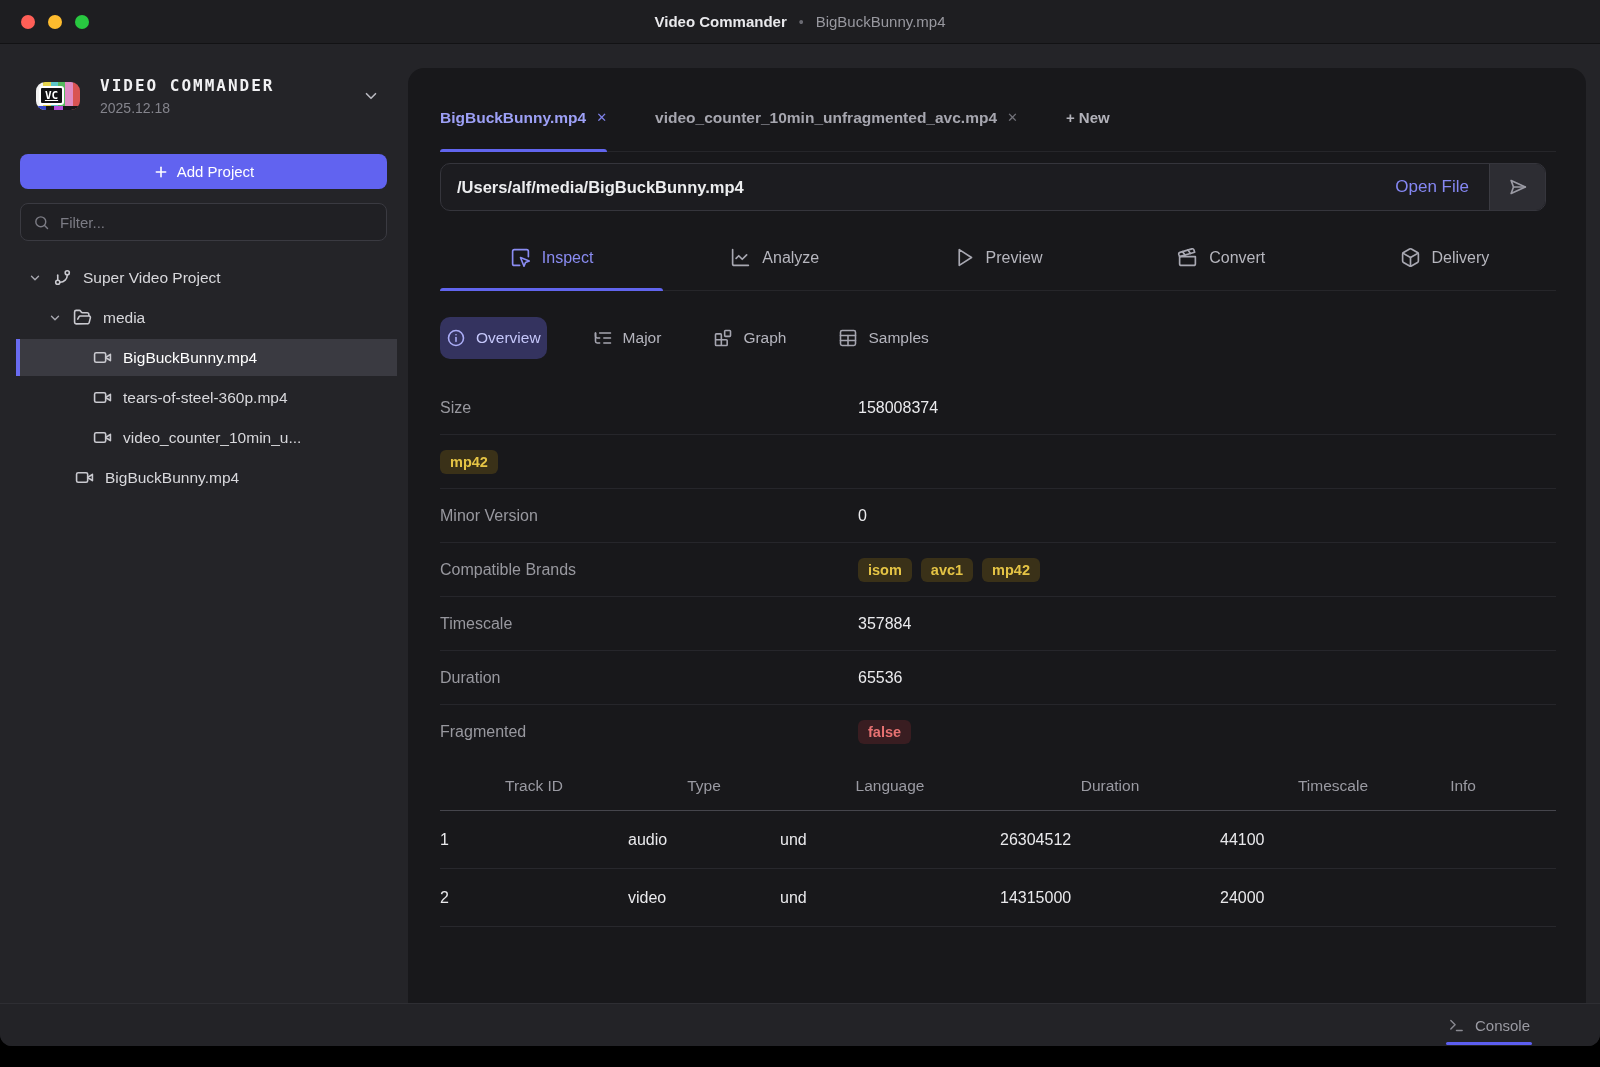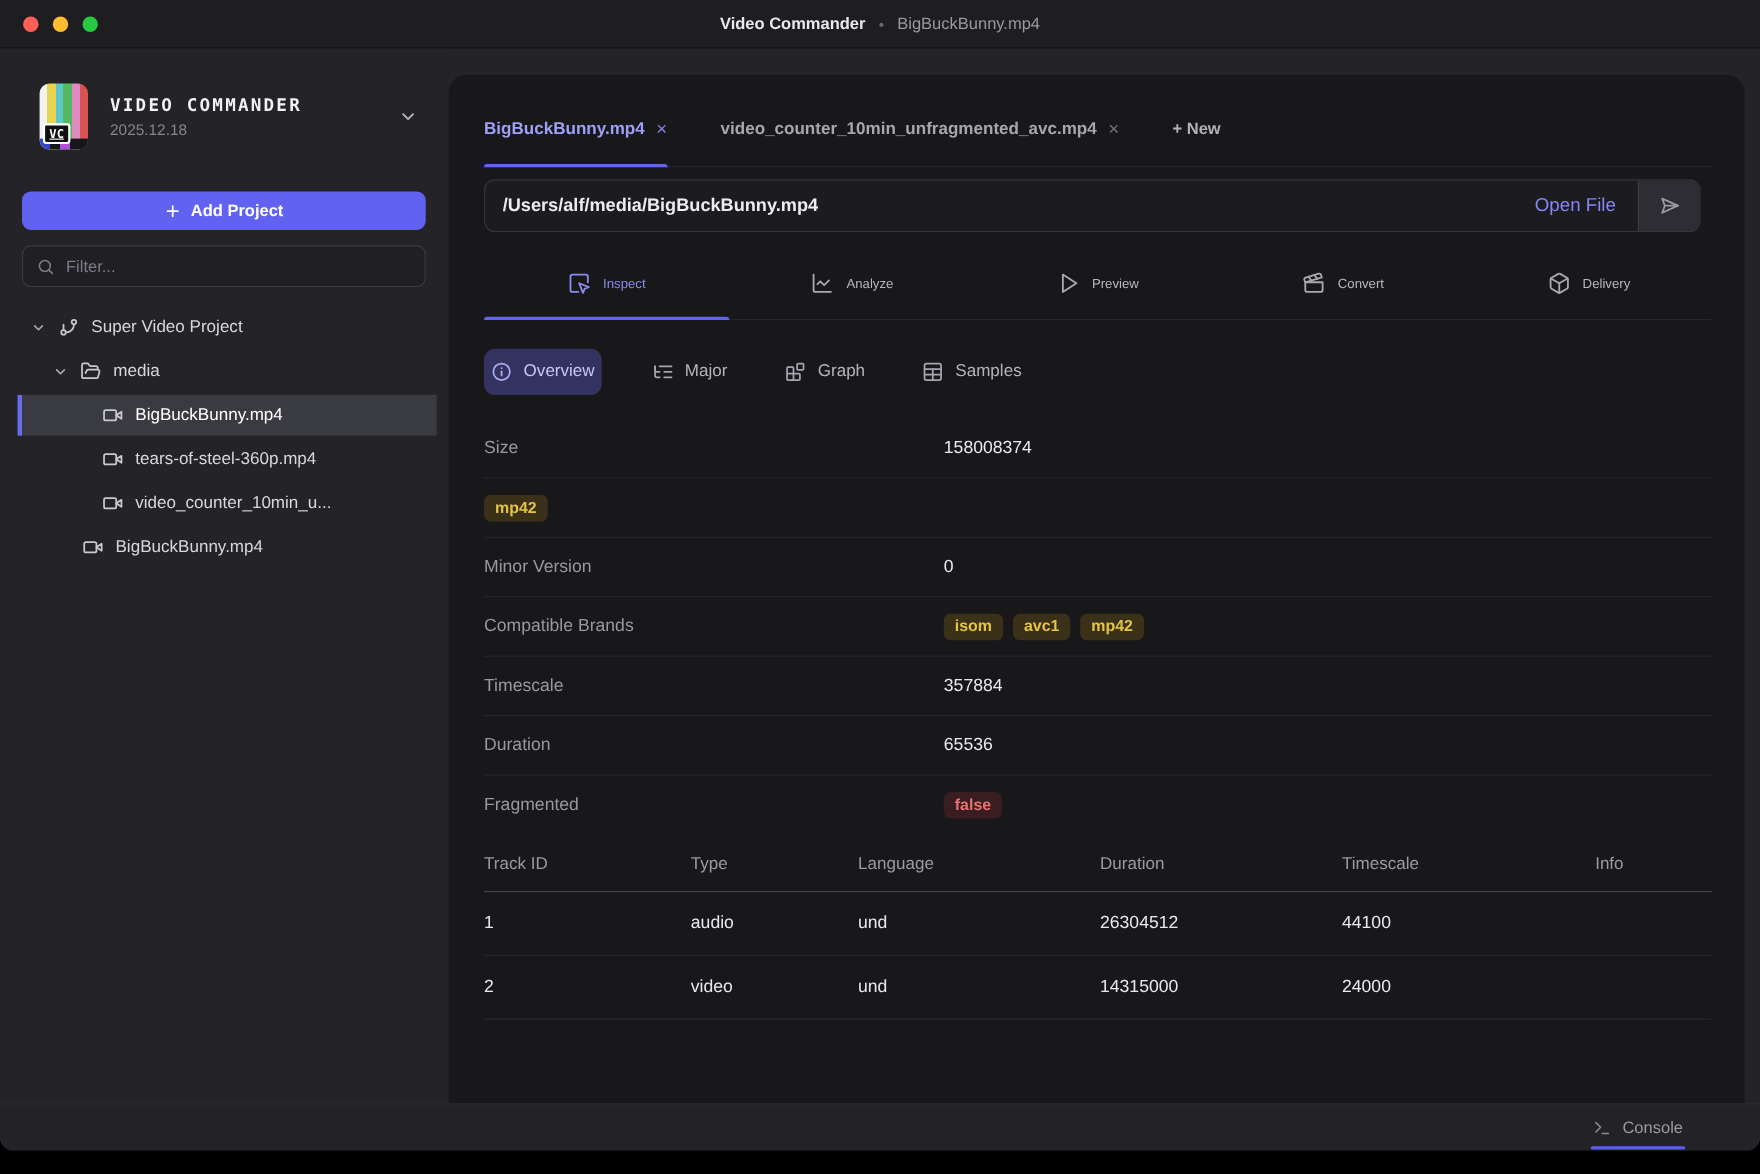--- a/index.html
+++ b/index.html
@@ -17,32 +17,32 @@
   .tb-app { font-size:15px; font-weight:700; color:#e9e9ec; }
   .tb-dot { color:#6a6a72; font-size:14px; }
   .tb-doc { font-size:15px; color:#98989f; }
 
   
   .body { flex:1; display:flex; min-height:0; position:relative; }
 
   
   .sidebar { width:408px; flex:0 0 408px; background:#242428; padding-top:32px; }
   .brand { display:flex; align-items:center; padding:0 28px 0 36px; }
-  .logo { position:relative; width:44px; height:60px; border-radius:9px; overflow:hidden; flex:0 0 44px;
+  .logo { position:relative; width:44px; height:28px; border-radius:9px; overflow:hidden; flex:0 0 44px;
           background:linear-gradient(90deg,#f2f2f2 0 16%,#e6d44e 16% 33%,#5cc6c9 33% 49%,#56b95f 49% 66%,#e08ac2 66% 83%,#d95353 83% 100%);text-align:right; }
   .logo .strip { position:absolute; left:0; bottom:0; width:100%; height:16%;
           background:linear-gradient(90deg,#3547c8 0 22%,#17171a 22% 42%,#b44fd9 42% 62%,#17171a 62% 100%); }
   .logo .vc { position:absolute; left:3px; bottom:5px; width:25px; height:19px; background:#101013; border:2px solid #fff; border-radius:3px; display:flex; align-items:center; justify-content:center;
           color:#fff; font-family:"DejaVu Sans Mono", monospace; font-weight:700; font-size:11px; text-decoration:underline; }
   .brand-texts { margin-left:20px; flex:1; }
   .brand-name { font-family:"DejaVu Sans Mono", monospace; font-size:16px; font-weight:700; letter-spacing:2px; color:#f1f1f3; }
   .brand-ver { margin-top:5px; font-size:14px; color:#84848c; }
   .brand-chevron { color:#b9b9c0; display:flex; }
 
-  .add-btn { margin:38px 21px 0 20px; height:35px; background:#6163f0; border-radius:8px; display:flex; align-items:center; justify-content:center; gap:8px; color:#fff; font-size:15px; font-weight:700; cursor:pointer; }
+  .add-btn { margin:38px 21px 0 20px; height:35px; background:#6163f0; border-radius:8px; display:flex; align-items:center; justify-content:center; gap:8px; color:#fff; font-size:15px; font-weight:400; cursor:pointer; }
   .add-btn svg { stroke:#fff; }
 
   .filter { margin:14px 21px 0 20px; height:35px; background:#202024; border:1px solid #3a3a41; border-radius:8px; display:flex; align-items:center; padding:18px 12px; gap:10px; }
   .filter svg { stroke:#7c7c85; flex:0 0 auto; }
   .filter input { background:transparent; border:none; outline:none; color:#d9d9dd; font-size:15px; width:100%; font-family:"Liberation Sans", sans-serif; }
   .filter input::placeholder { color:#7c7c85; }
 
   .tree { margin-top:18px; }
   .tree-item { height:37px; margin:3px 11px 3px 16px; display:flex; align-items:center; gap:11px; color:#d8d8dc; font-size:15.5px; border-left:4px solid transparent; padding-left:8px; cursor:pointer; }
   .tree-item .chev { display:flex; color:#a9a9b1; }
@@ -67,21 +67,21 @@
 
   
   .path-row { margin-top:11px; margin-right:10px; height:48px; display:flex; border:1px solid #35353c; border-radius:10px; overflow:hidden; background:#1c1c20; }
   .path-input { flex:1; display:flex; align-items:center; padding-left:16px; }
   .path-input input { width:100%; background:transparent; border:none; outline:none; color:#ecedef; font-size:16.5px; font-weight:600; font-family:"Liberation Sans", sans-serif; }
   .open-file { display:flex; align-items:center; padding:0 20px; color:#8587f3; font-size:17px; font-weight:500; cursor:pointer; }
   .send-btn { width:56px; background:#2d2d33; border-left:1px solid #3b3b42; display:flex; align-items:center; justify-content:center; cursor:pointer; color:#9a9aa4; }
 
   
   .main-tabs { margin-top:14px; height:66px; display:flex; border-bottom:1px solid #26262a; }
-  .mtab { position:relative; flex:1; display:flex; align-items:center; justify-content:center; gap:11px; font-size:12px; color:#b6b6be; cursor:pointer; }
+  .mtab { position:relative; flex:1; display:flex; align-items:center; justify-content:center; gap:11px; font-size:16px; color:#b6b6be; cursor:pointer; }
   .mtab svg { color:#a8a8b2; }
   .mtab.active { color:#8a8cf2; }
   .mtab.active svg { color:#8a8cf2; }
   .mtab.active::after { content:""; position:absolute; left:0; right:0; bottom:-1px; height:3px; background:#6165ee; border-radius:3px 3px 0 0; }
 
   
   .sub-tabs { margin-top:26px; height:42px; display:flex; align-items:center; gap:40px; }
   .stab { display:inline-flex; align-items:center; gap:10px; font-size:15.5px; color:#b4b4bd; padding:0 6px; cursor:pointer; }
   .stab svg { color:#a5a5b0; }
   .stab.active { background:#34335f; border-radius:10px; height:42px; padding:0 6px; color:#c5c7fa; }
@@ -95,21 +95,21 @@
   .kv-value { color:#ebebee; font-size:16px; font-weight:500; }
   .badges { display:flex; gap:9px; }
   .badge { display:inline-flex; align-items:center; border-radius:6px; padding:4px 10px; font-size:14.5px; font-weight:700; }
   .badge.yellow { background:#3a3118; color:#e5c445; }
   .badge.red { background:#391d21; color:#e77272; }
 
   
   .trk-table { margin-top:2px; }
   .trk-grid { display:grid; grid-template-columns:188px 152px 220px 220px 226px 1fr; align-items:center; }
   .trk-header { height:50px; border-bottom:1px solid #45454c; }
-  .trk-header .cell { color:#9a9aa2; font-size:15.5px; font-weight:500; }
+  .trk-header .cell { color:#9a9aa2; font-size:15.5px; font-weight:500;text-align:center; }
   .trk-row { height:58px; border-bottom:1px solid #28282d; }
   .trk-row .cell { color:#e9e9ec; font-size:16px; font-weight:500; }
   .cell.right { text-align:right; padding-right:80px; }
 
   
   .consolebar { height:43px; flex:0 0 43px; background:#232327; border-top:1px solid #2e2e33; display:flex; align-items:center; justify-content:flex-end; padding-right:68px; }
   .console-toggle { position:relative; height:100%; display:inline-flex; align-items:center; gap:10px; color:#9a9aa2; font-size:15px; cursor:pointer; padding:0 2px; }
   .console-toggle svg { color:#8a8a92; }
   .console-toggle::after { content:""; position:absolute; left:0; right:0; bottom:1px; height:3px; background:#5c5ef0; border-radius:3px; }
 

